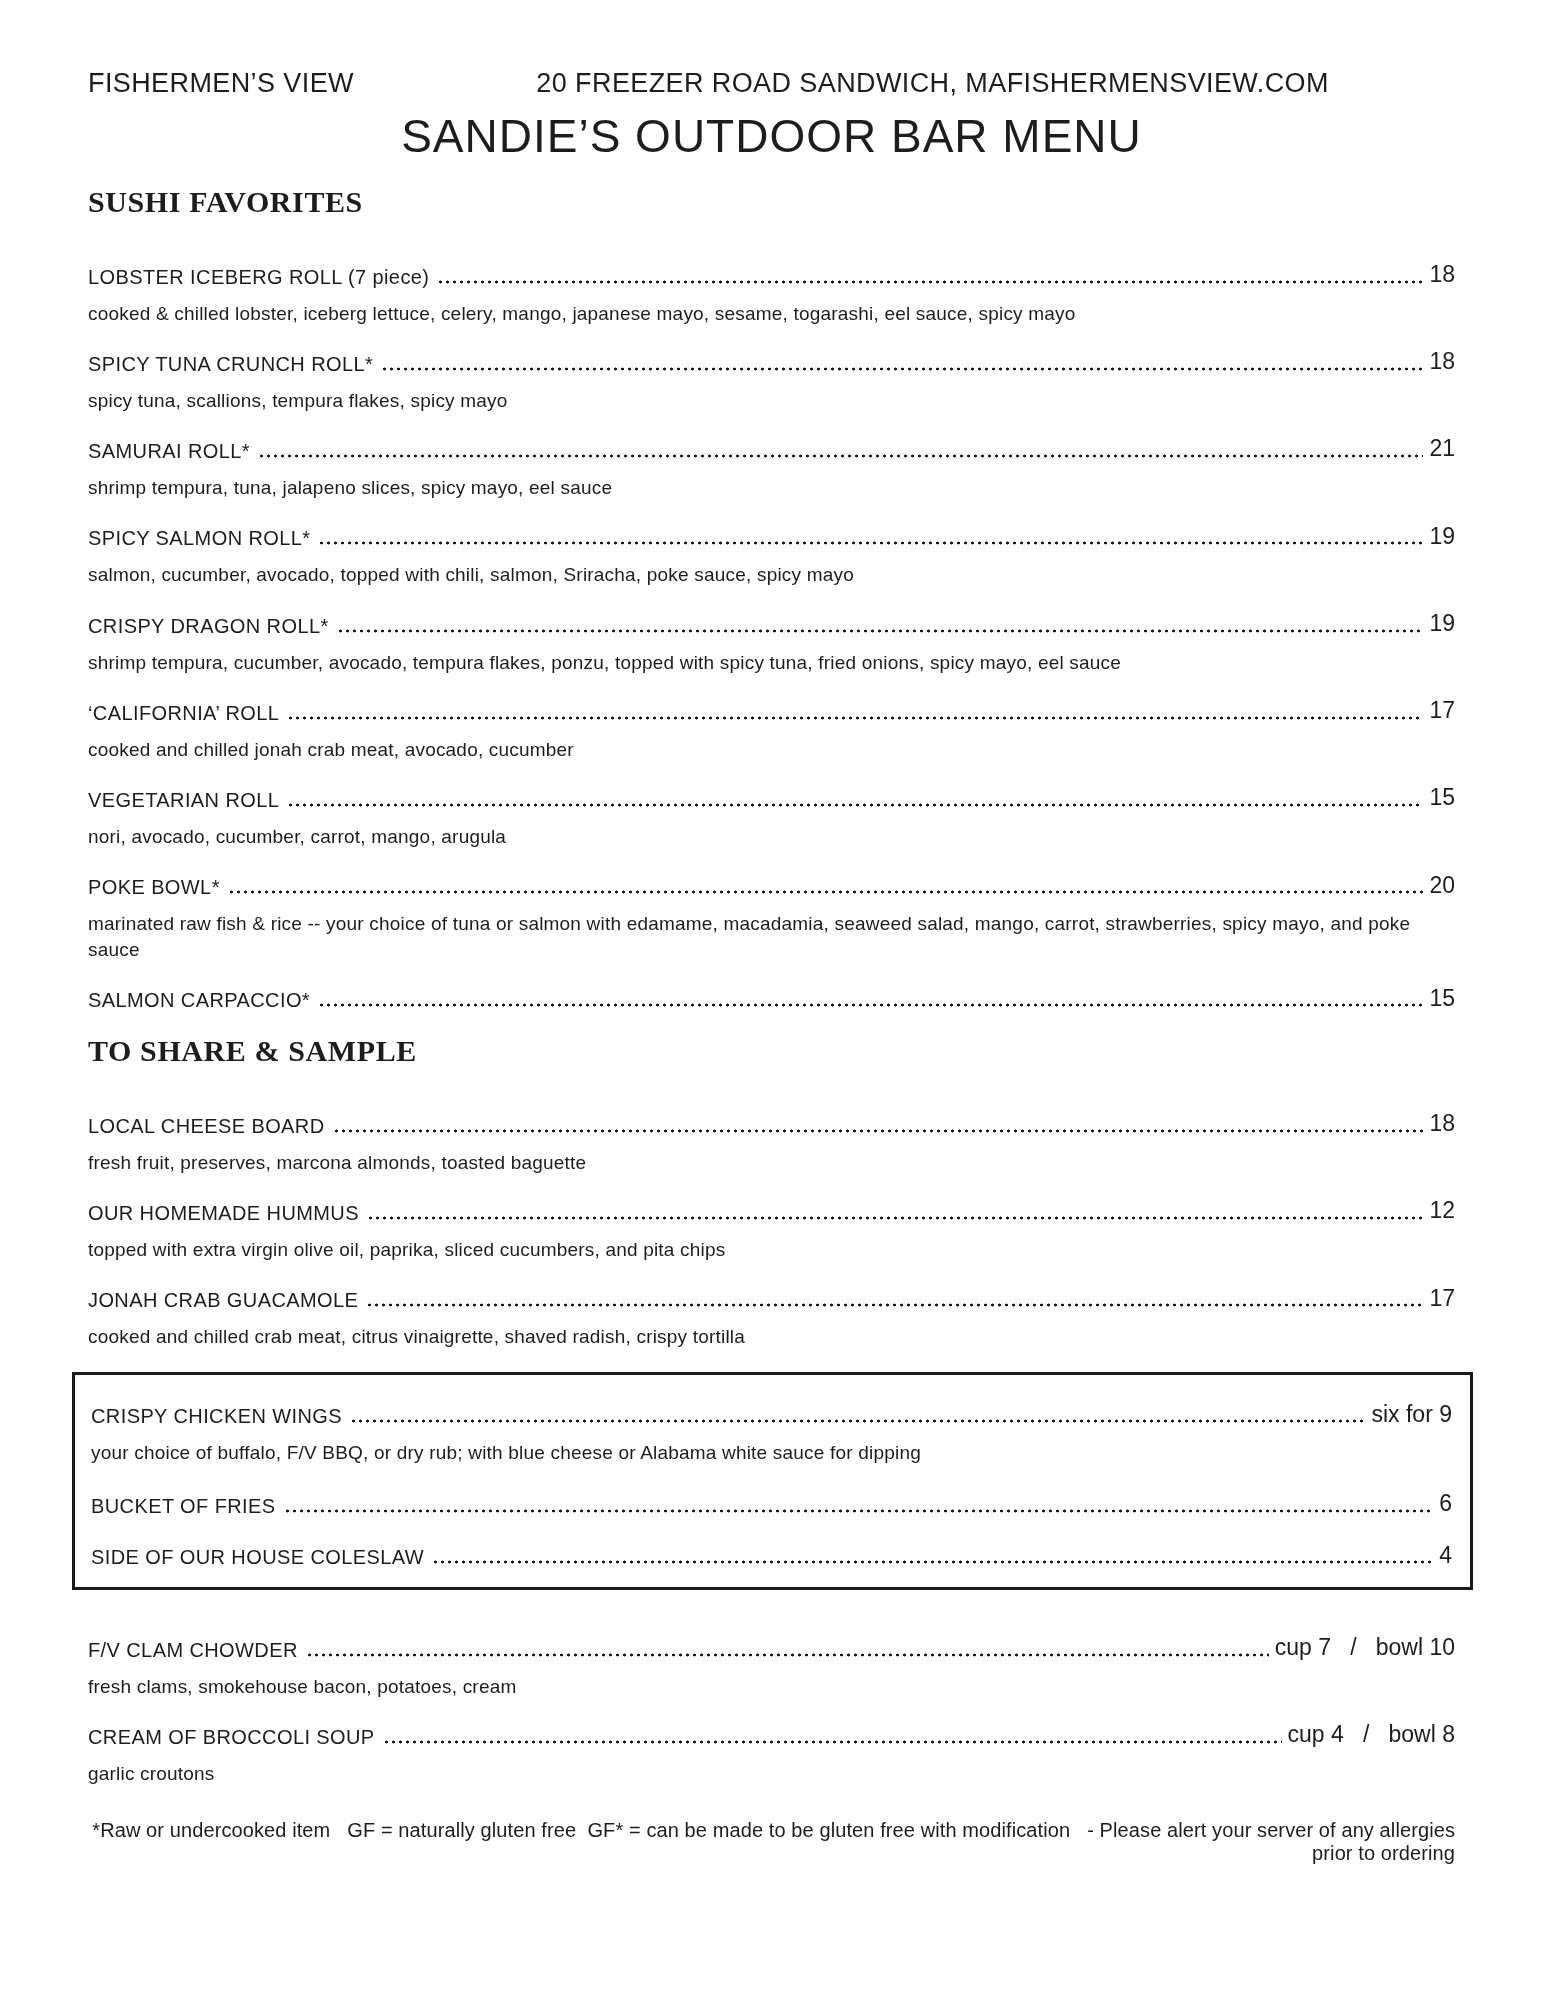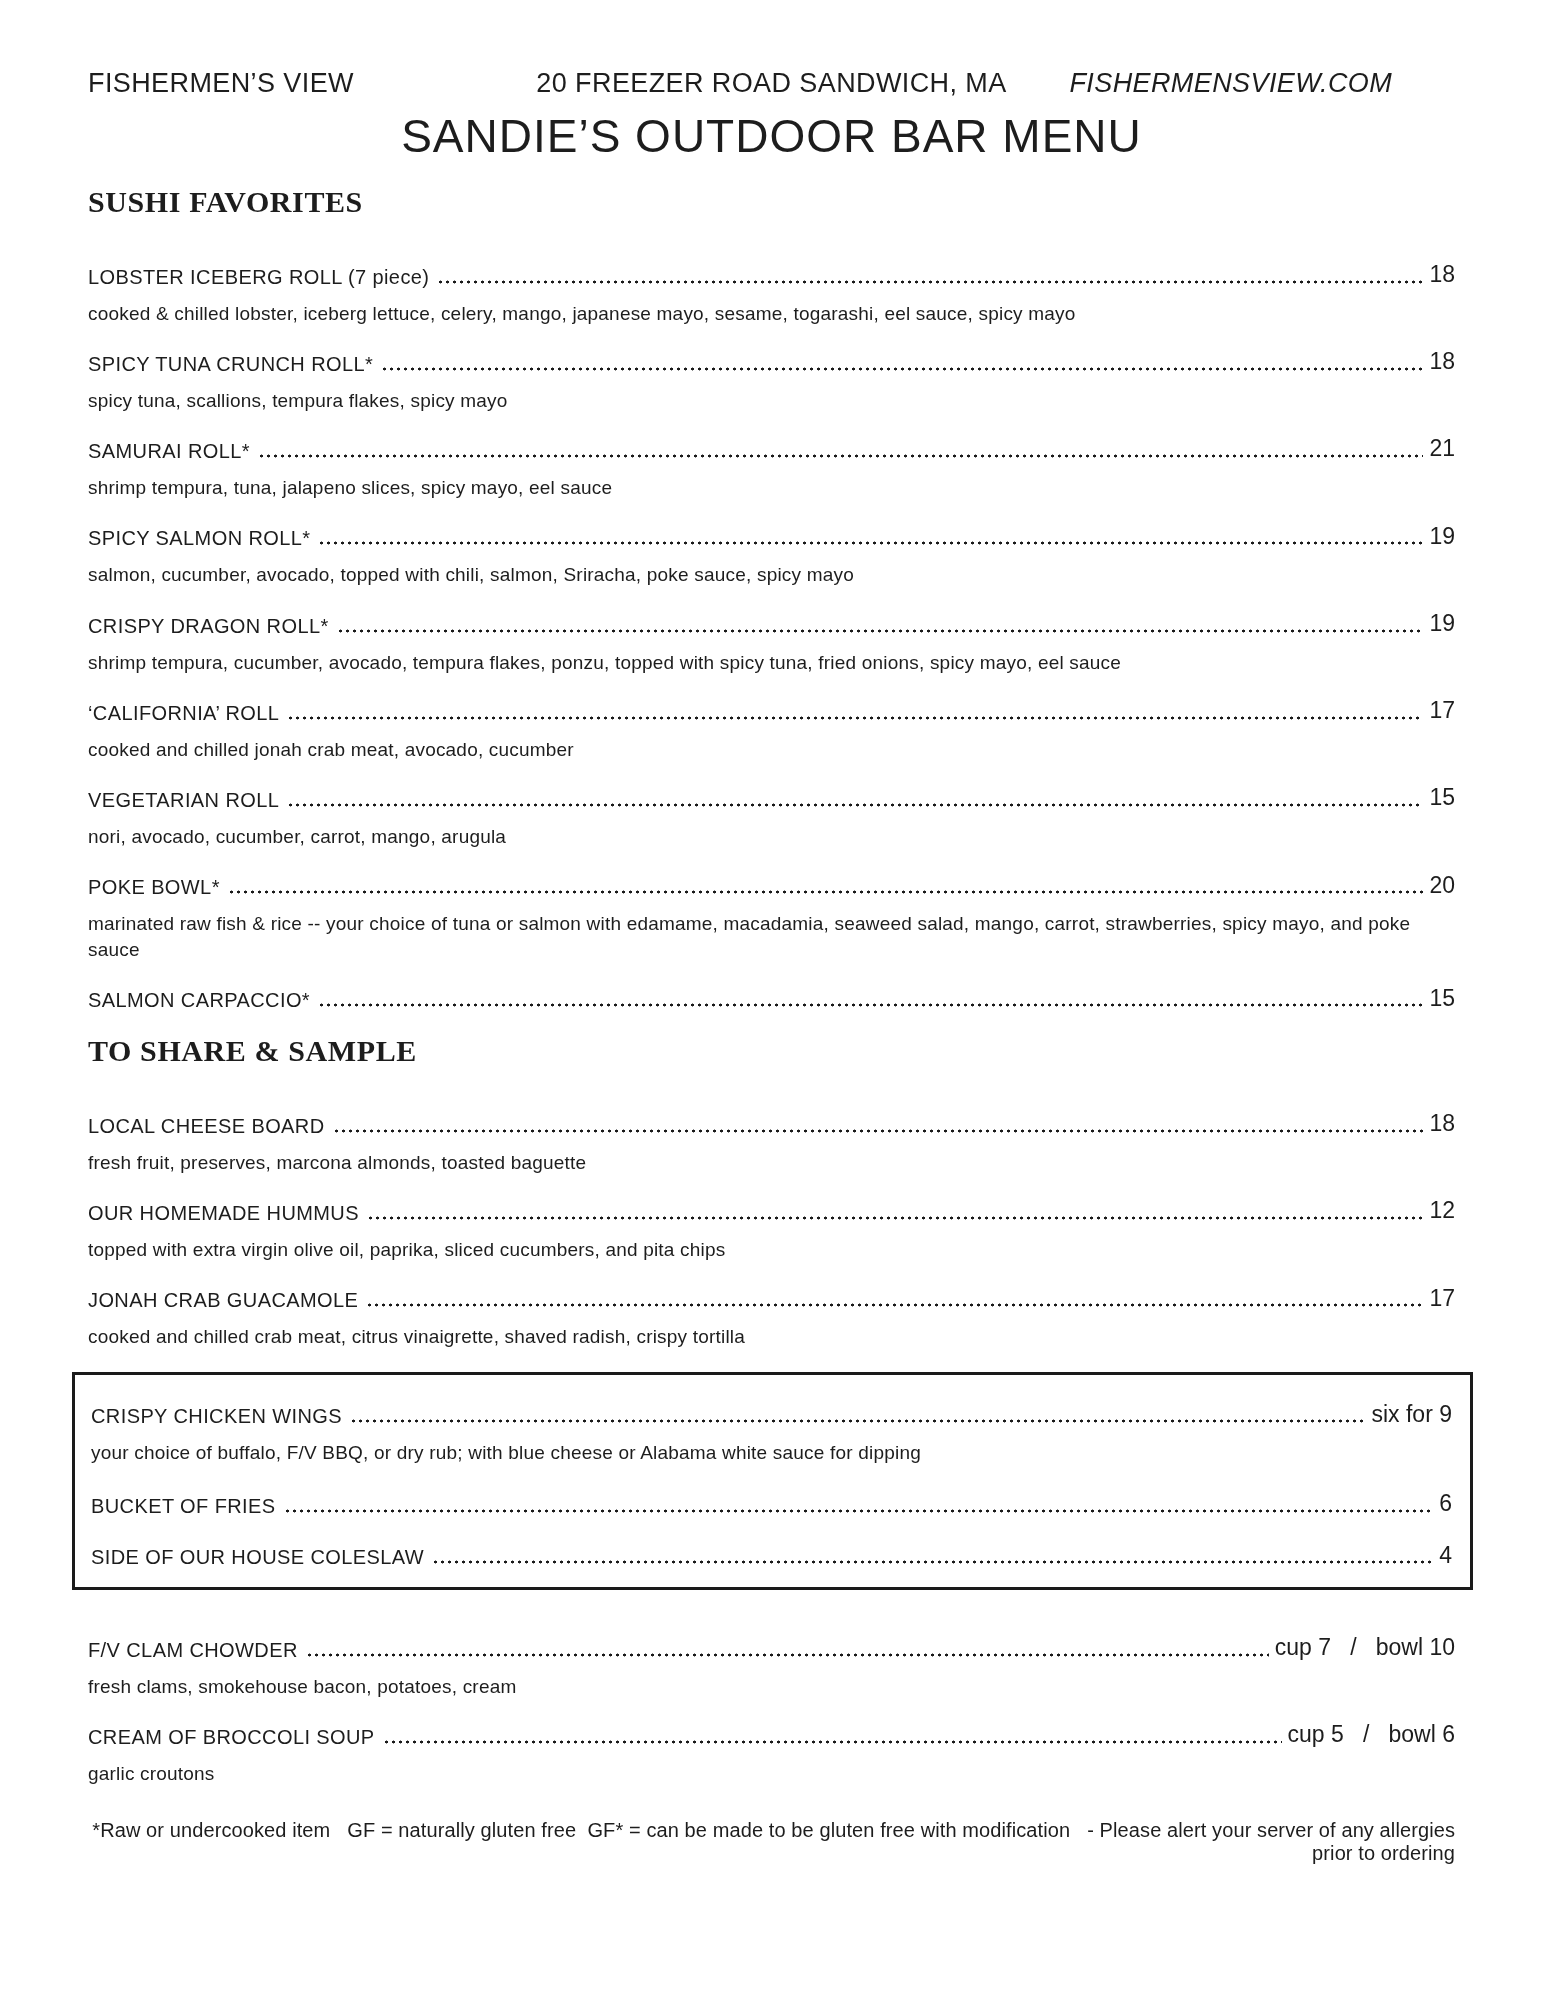--- a/index.html
+++ b/index.html
@@ -13,21 +13,21 @@
   }
   
   .topline {
     display:grid;
     grid-template-columns:1fr auto 1fr;
     align-items:baseline;
     font-size:27px;
     letter-spacing:0.4px;
     font-weight:400;
   }
-  .topline .right { text-align:center;font-style:italic; }
+  .topline .right { text-align:left; }
   .menu-title {
     text-align:center;
     font-size:46px;
     font-weight:400;
     letter-spacing:1px;
     margin-top:10px;
     white-space:nowrap;
   }
   
   .section-heading {
@@ -243,18 +243,18 @@
     <span class="dots"></span>
     <span class="pr">cup 7   /   bowl 10</span>
   </div>
   <div class="ds">fresh clams, smokehouse bacon, potatoes, cream</div>
 </div>
 
 <div class="item">
   <div class="irow">
     <span class="nm">CREAM OF BROCCOLI SOUP</span>
     <span class="dots"></span>
-    <span class="pr">cup 5   /   bowl 6</span>
+    <span class="pr">cup 4   /   bowl 8</span>
   </div>
   <div class="ds">garlic croutons</div>
 </div>
 
 <div class="footnote">*Raw or undercooked item   GF = naturally gluten free  GF* = can be made to be gluten free with modification   - Please alert your server of any allergies prior to ordering</div>
 
 </body></html>

